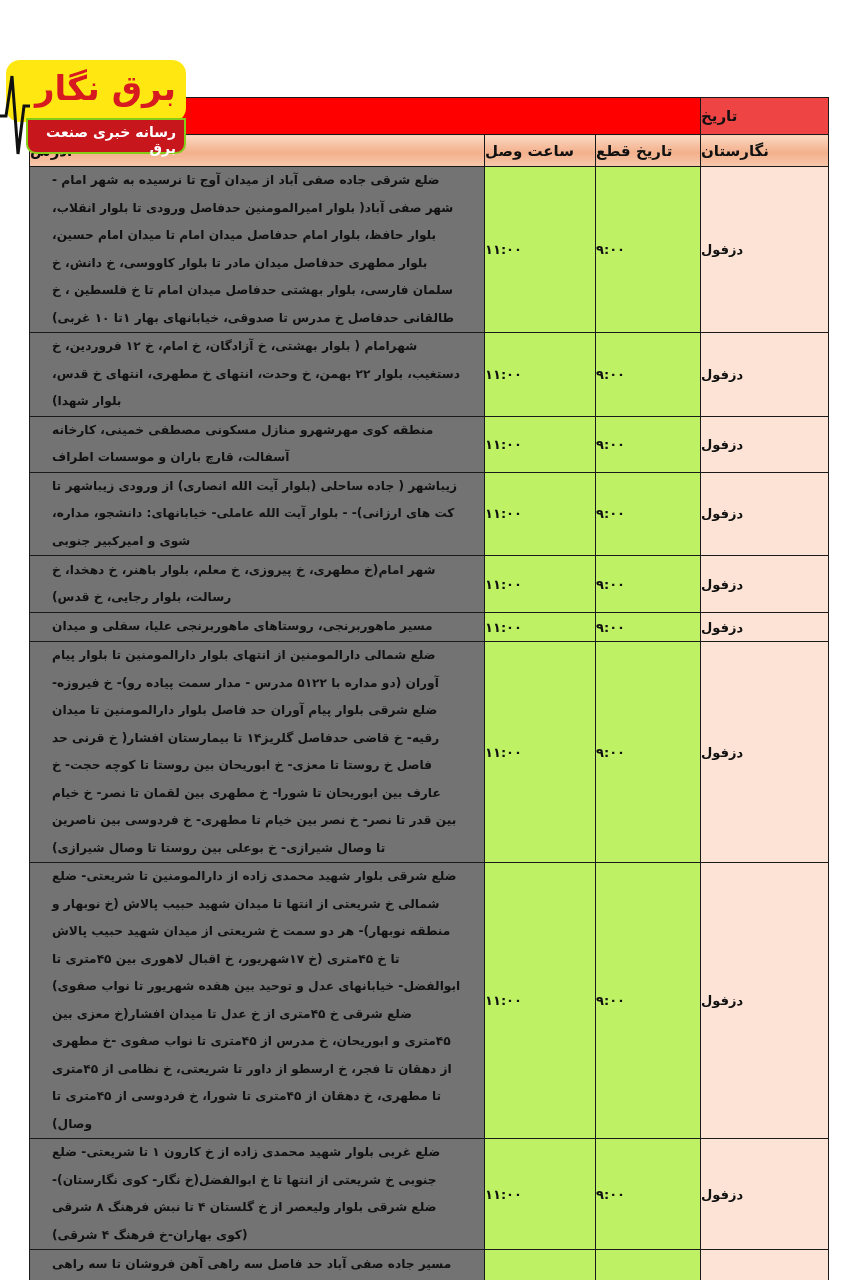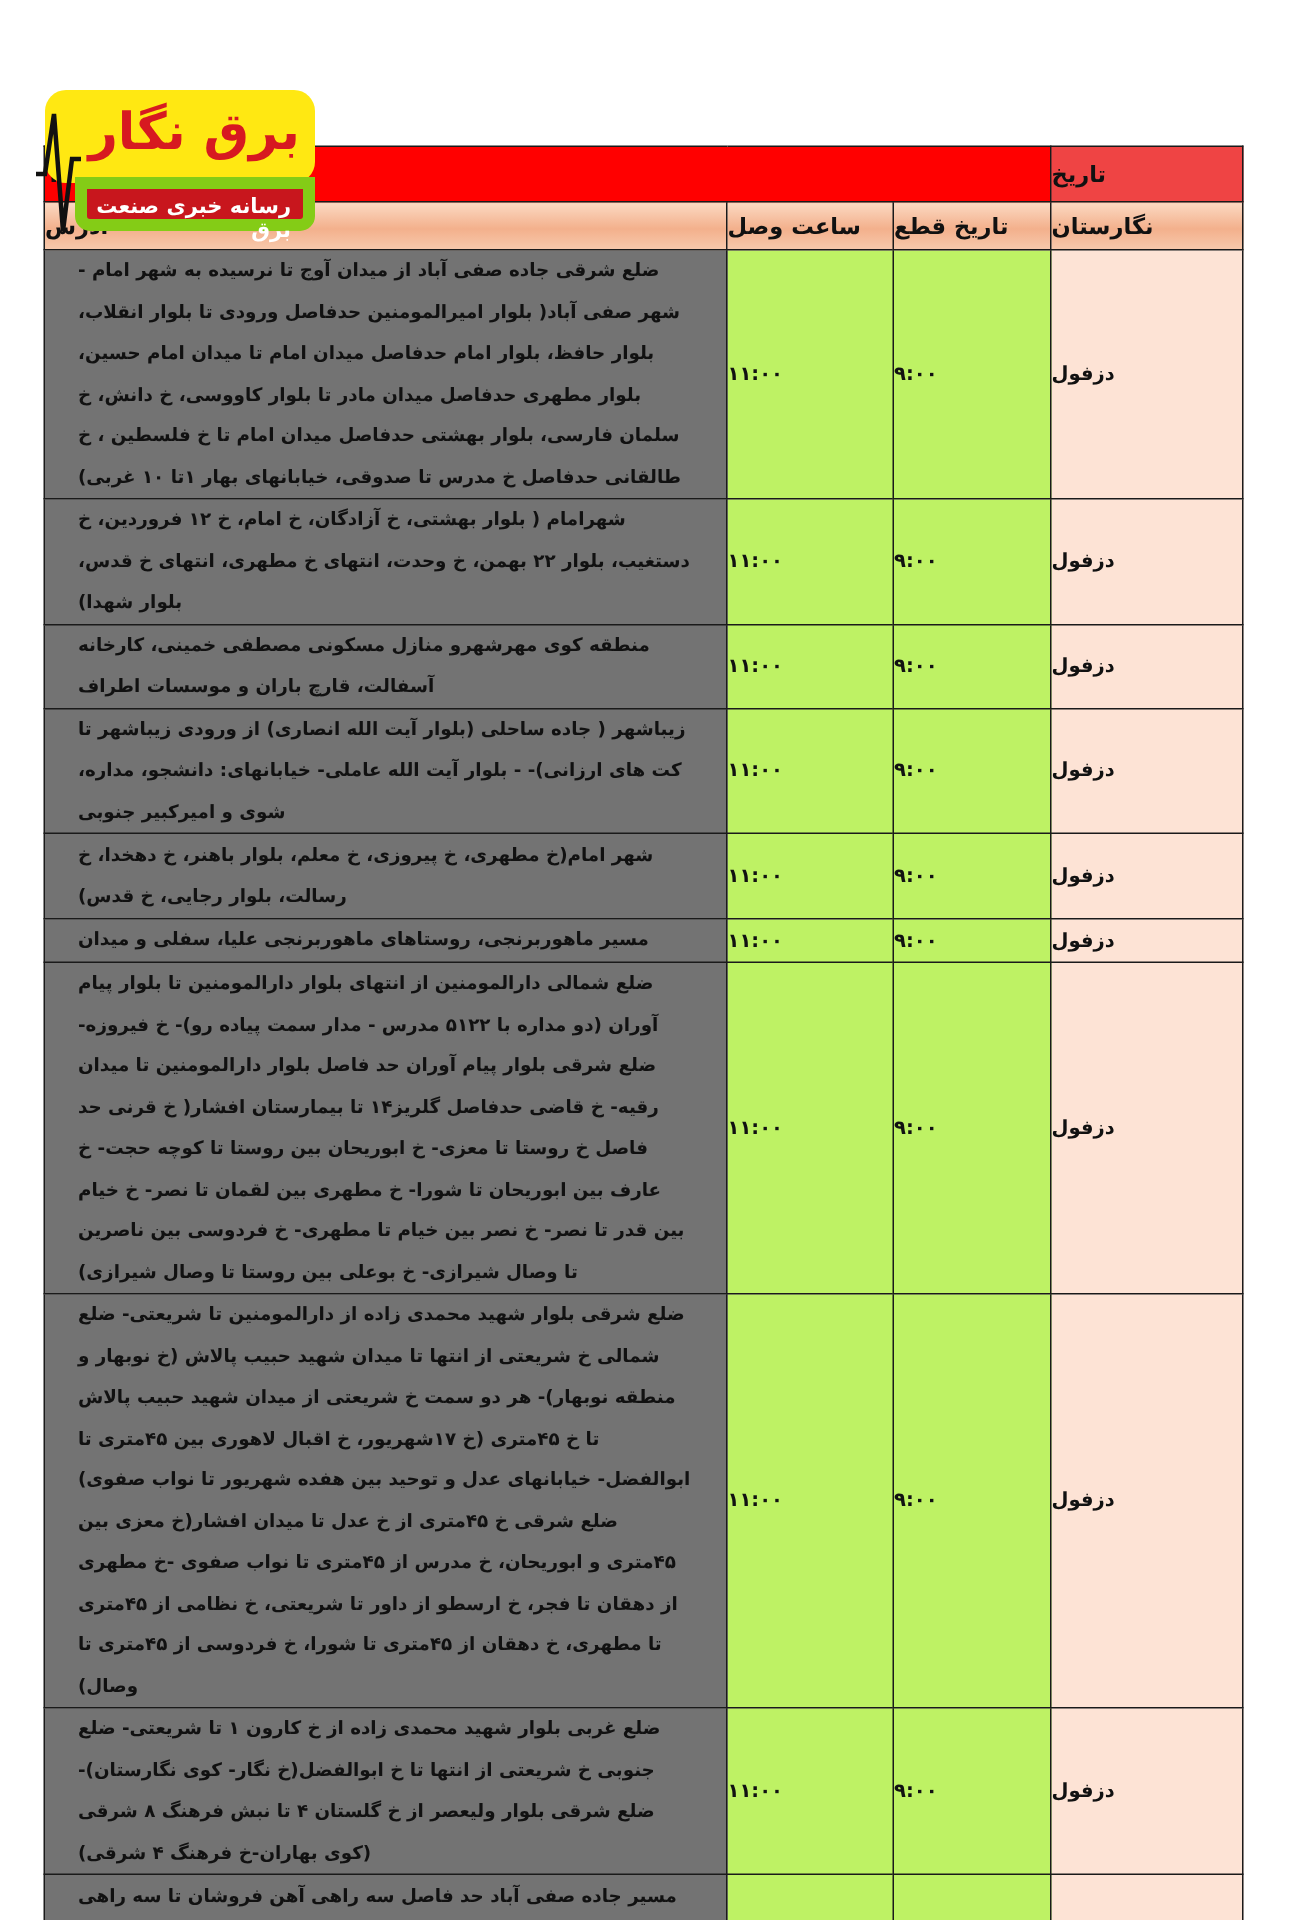--- a/index.html
+++ b/index.html
@@ -4,39 +4,38 @@
 <style>
   html, body { margin: 0; padding: 0; }
   body {
     width: 867px; height: 1280px; background: #ffffff;
     position: relative; overflow: hidden;
     font-family: "DejaVu Sans", sans-serif;
   }
   .logo {
     position: absolute; left: 0; top: 58px; width: 190px; height: 100px;
     z-index: 5;
-    margin-left: 24px;
   }
   .logo-top {
     position: absolute; left: 6px; top: 2px; width: 180px; height: 62px;
     background: #ffe812; border-radius: 14px;
   }
   .logo-title {
     position: absolute; right: 10px; top: 2px;
     font-family: "DejaVu Sans", sans-serif; font-weight: bold;
     font-size: 34px; color: #d71920; direction: rtl; line-height: 52px;
     letter-spacing: -1px;
   }
   .logo-pulse {
     position: absolute; left: 0; top: 8px; width: 30px; height: 92px;
   }
   .logo-bottom {
     position: absolute; left: 26px; top: 60px; width: 160px; height: 36px;
     background: #c8161d; border-radius: 0 0 10px 10px;
-    border: 8px solid #84cc16; box-sizing: border-box;
+    border: 2px solid #84cc16; box-sizing: border-box;
   }
   .logo-sub {
     position: absolute; right: 8px; top: 4px; font-size: 14px; color: #ffffff;
     direction: rtl; font-weight: bold;
   }
   table.sched {
     position: absolute; left: 29px; top: 97px;
     width: 799px; border-collapse: collapse; table-layout: fixed;
     direction: rtl;
   }

